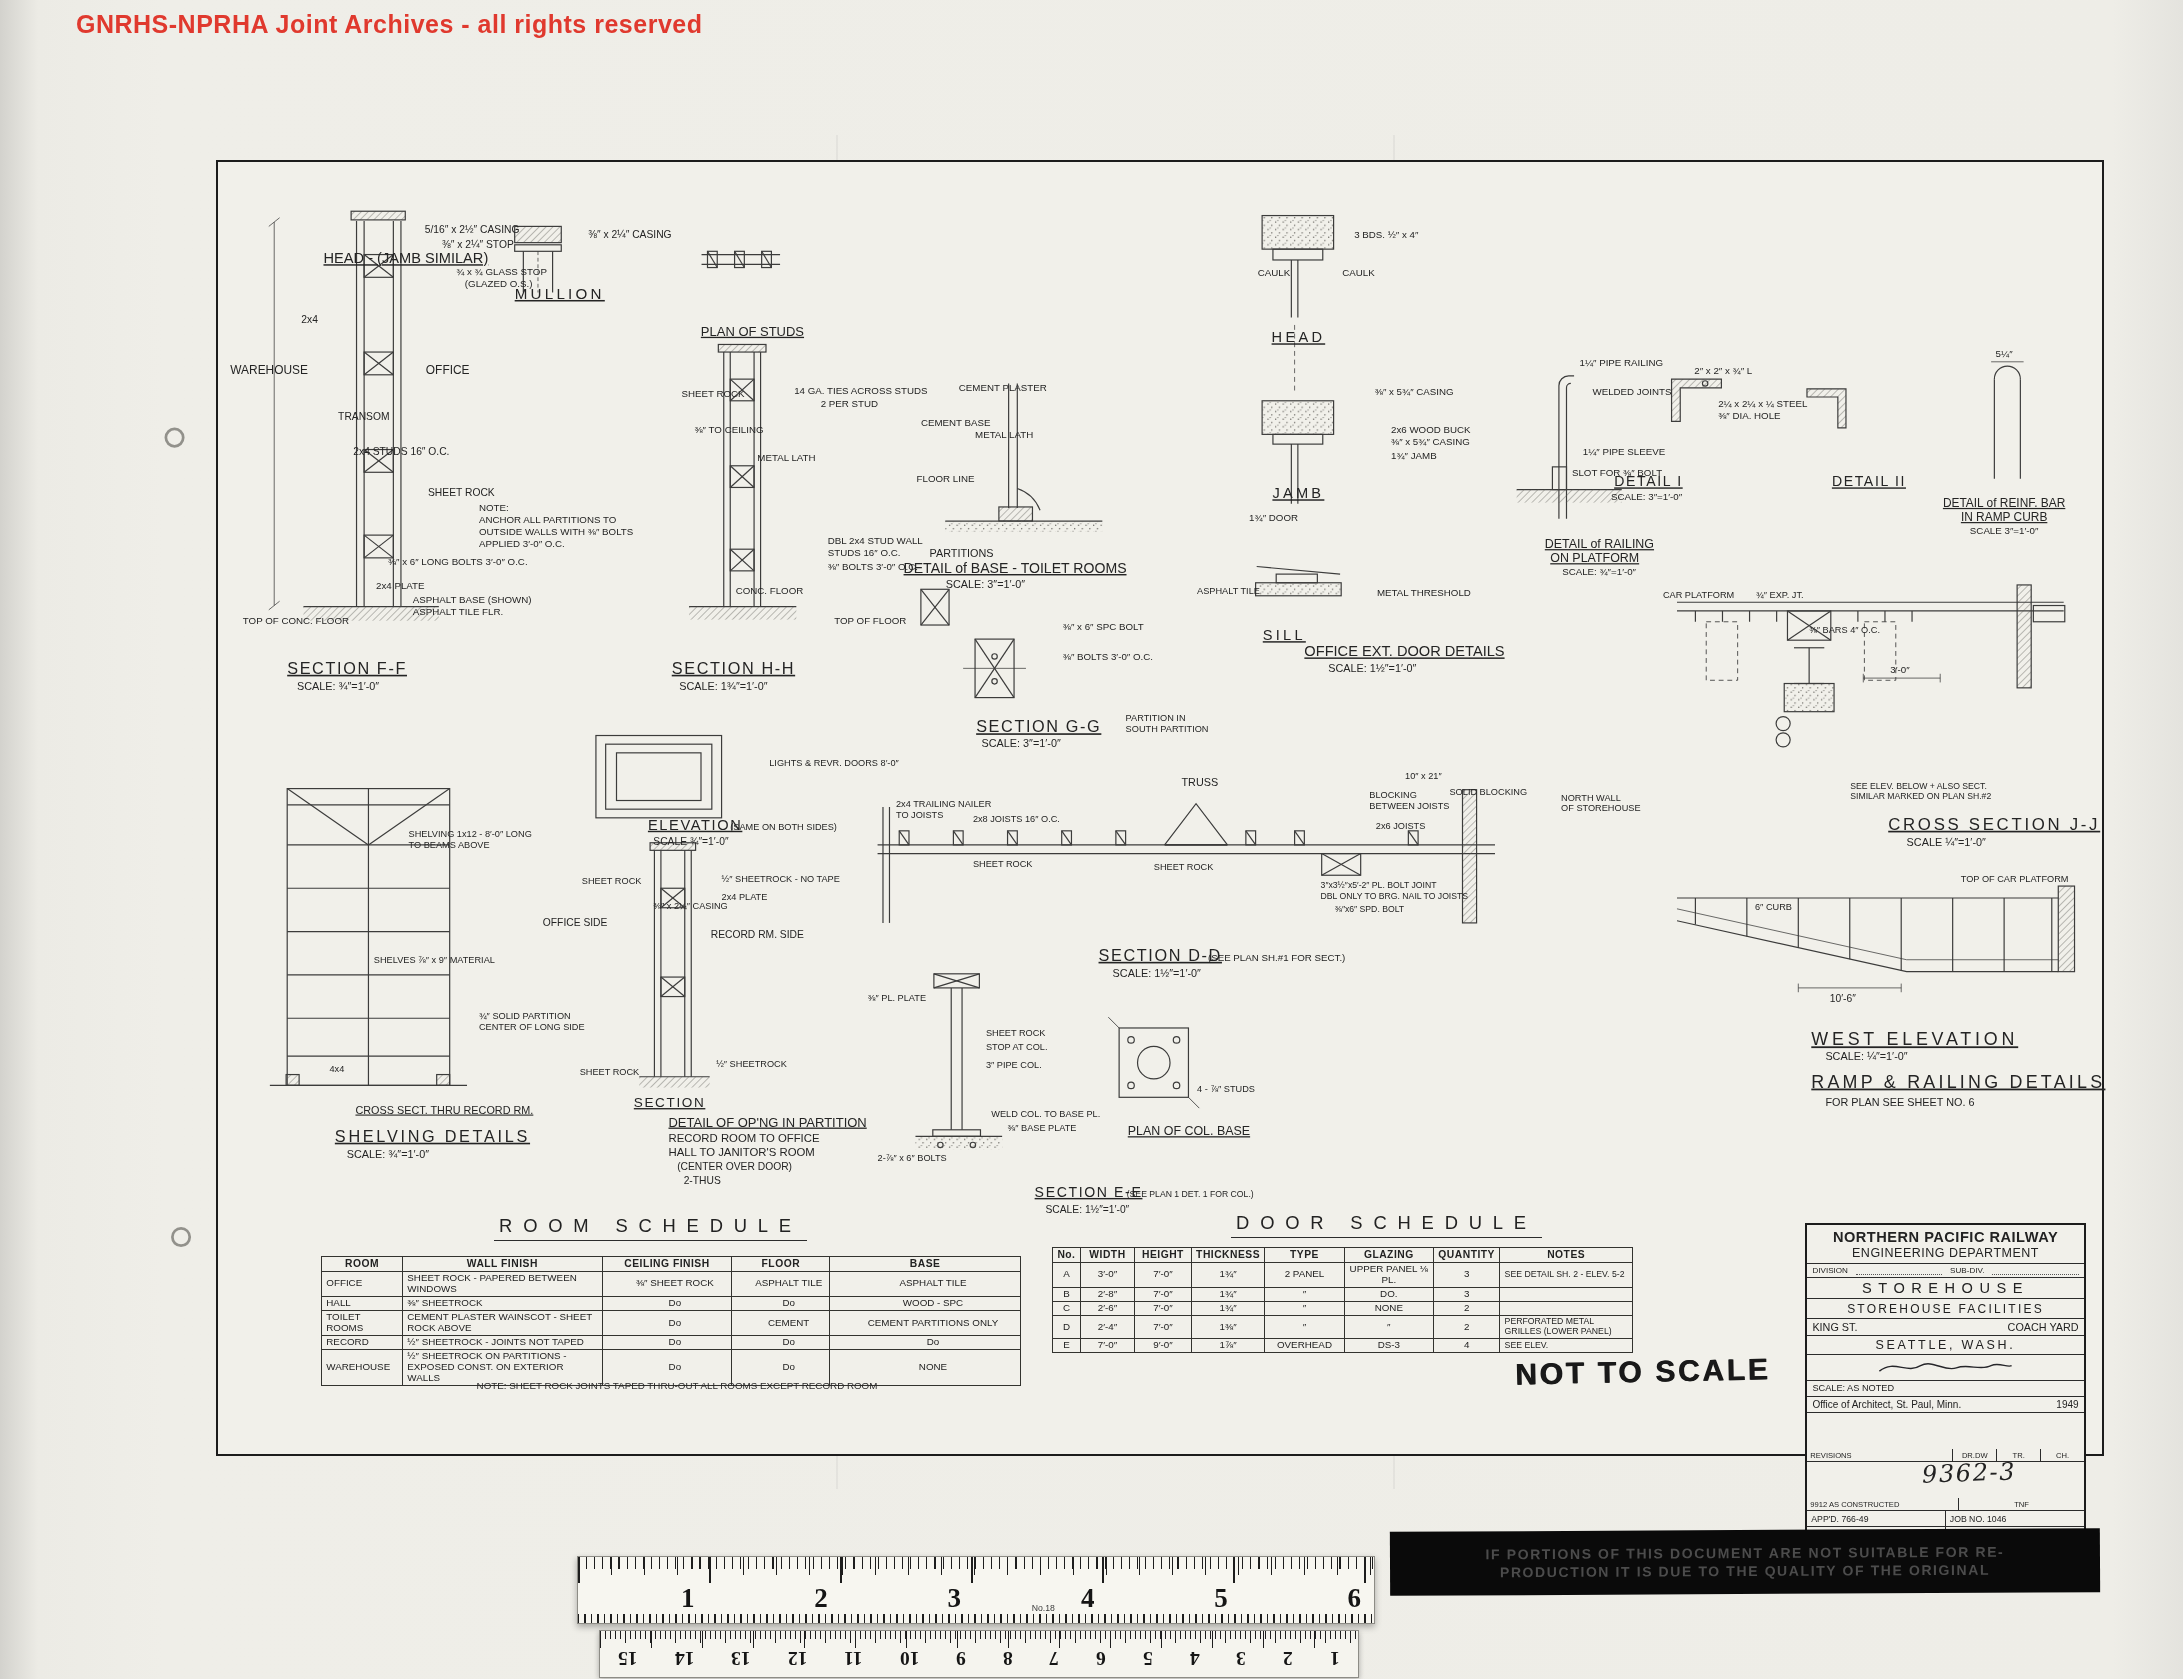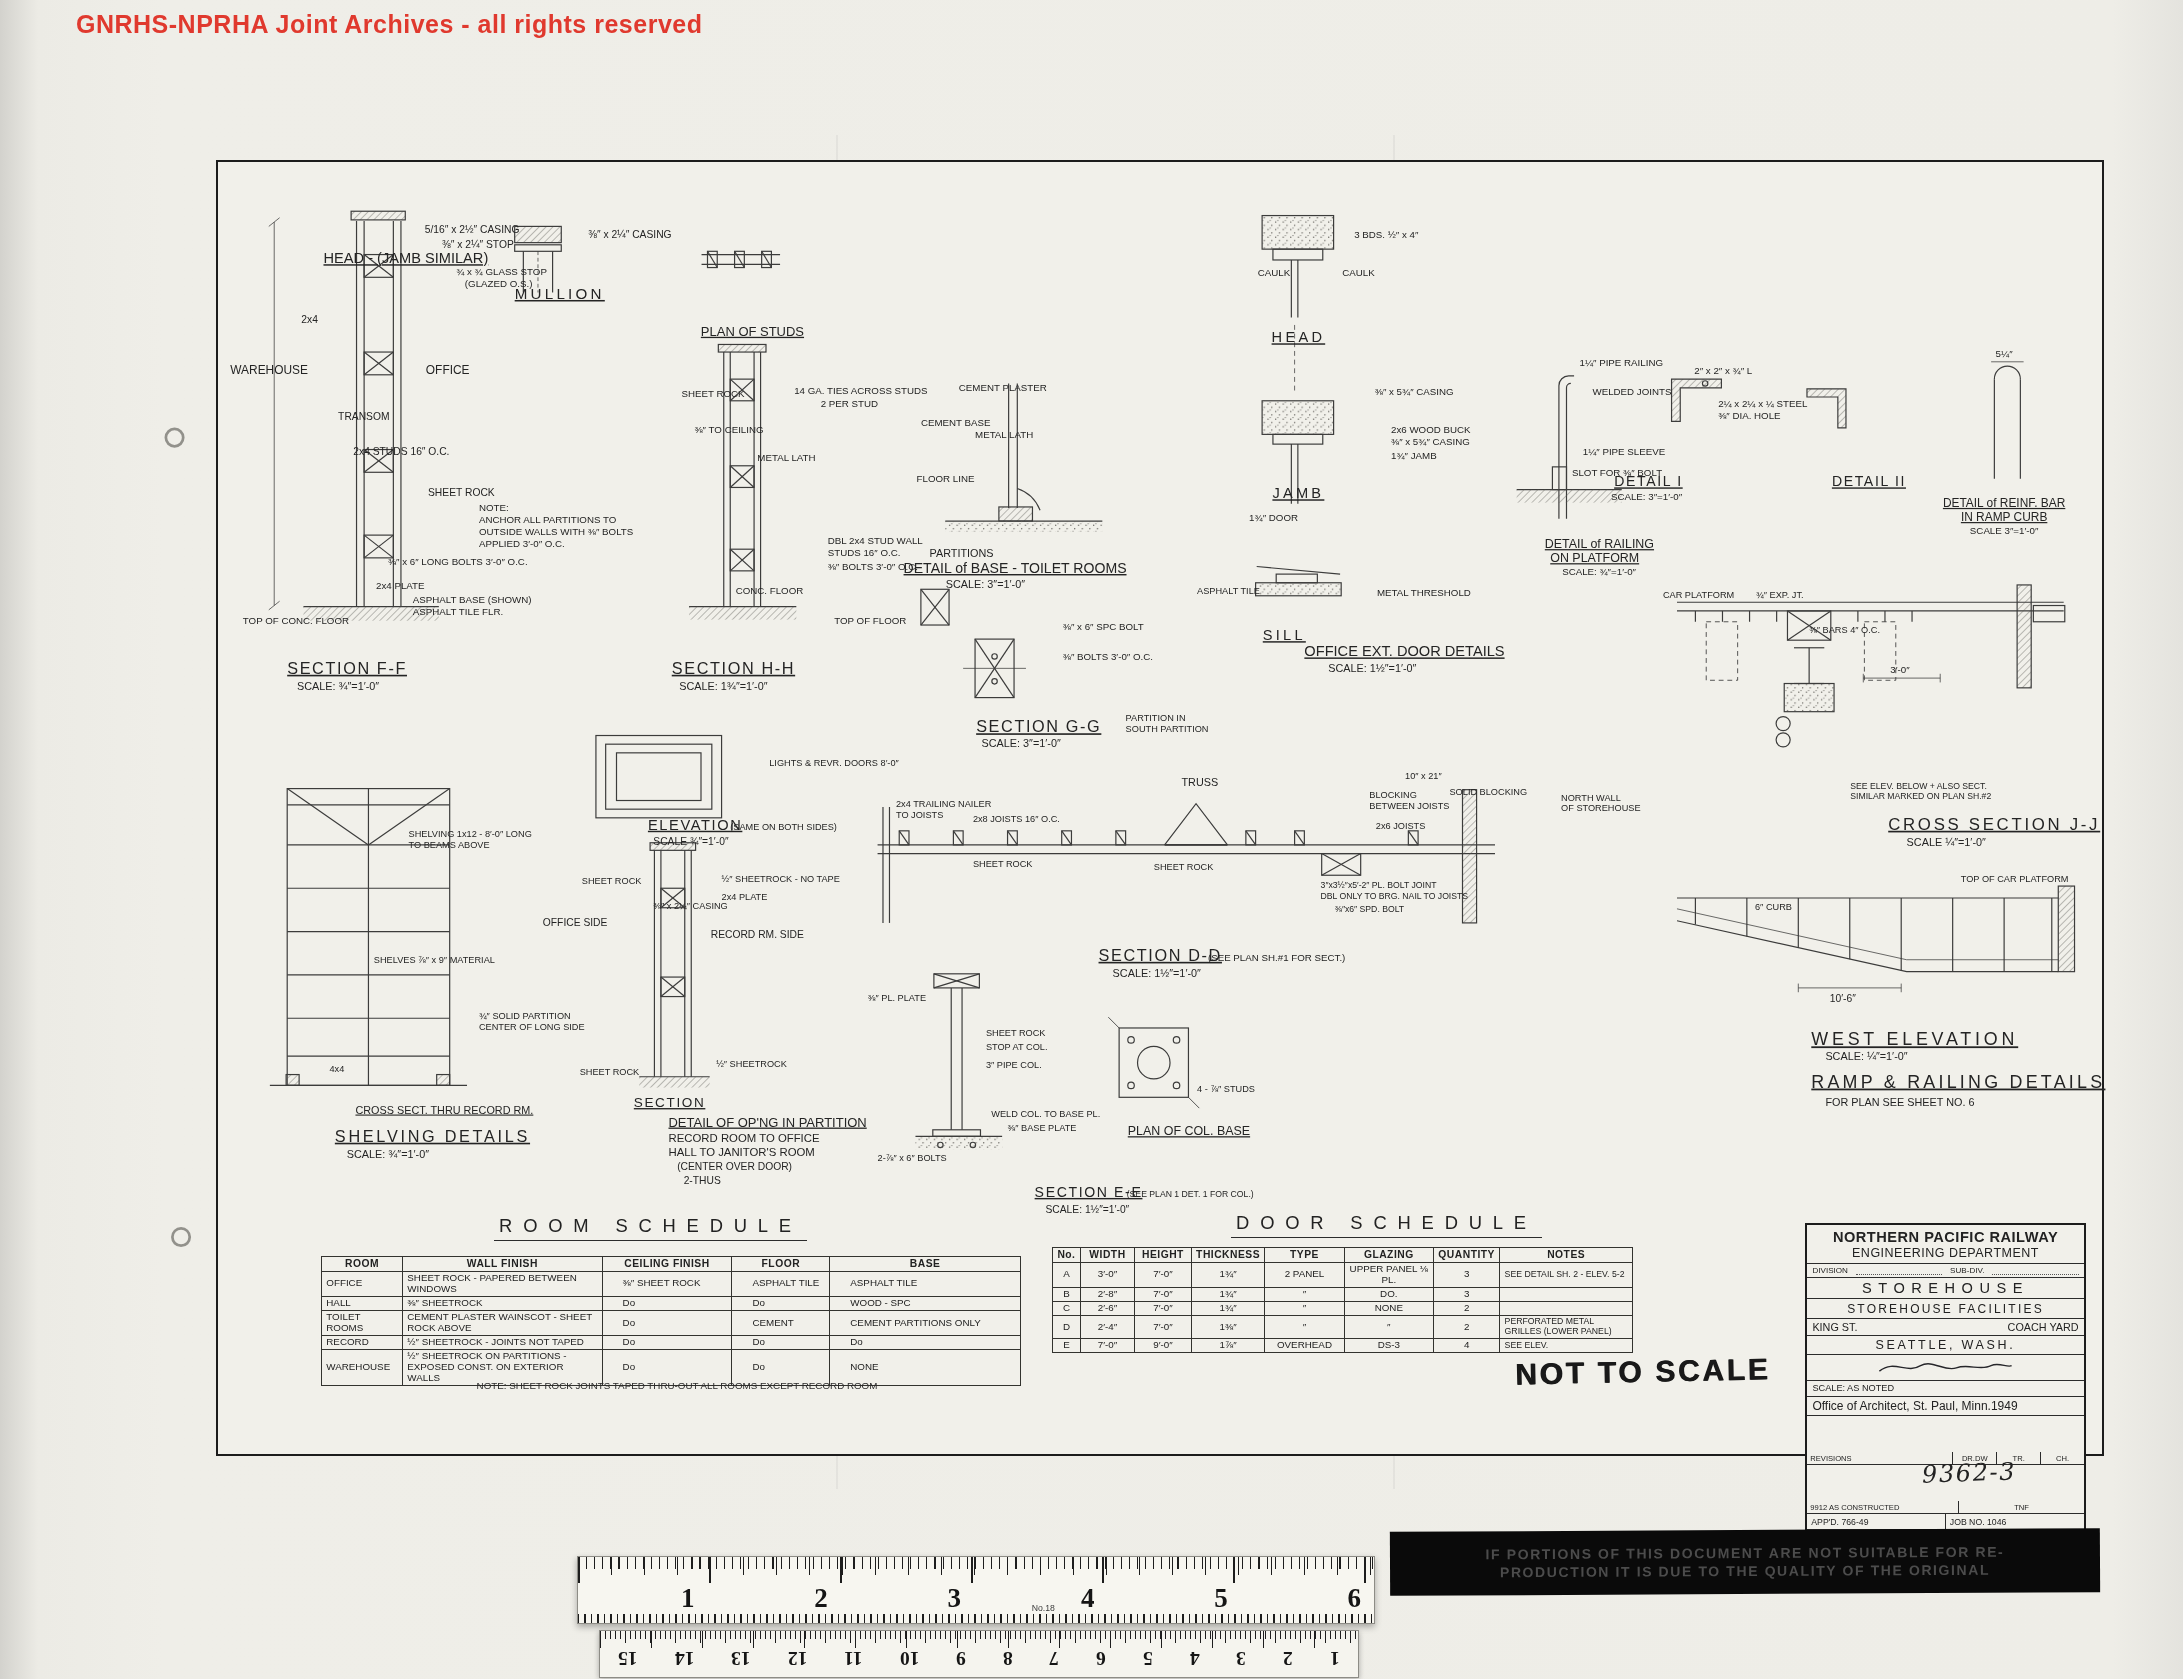--- a/index.html
+++ b/index.html
@@ -13,21 +13,21 @@
   
   .sched-title{position:absolute;text-align:center;font-size:18.4px;color:#222;}
   .sched-title span{display:inline-block;letter-spacing:10.8px;border-bottom:1.6px solid #2b2b2b;padding:0 5.4px 3.3px 5.4px;}
   .sched-title.room{left:450px;top:1215px;width:401px;}
   .sched-title.door{left:1197px;top:1212px;width:379px;}
   
   table.sched{position:absolute;border-collapse:collapse;color:#222;background:transparent;}
   table.sched td,table.sched th{border:1.1px solid #33332f;padding:1.1px 4.3px;line-height:1.12;}
   table.sched th{font-weight:bold;font-size:10.3px;letter-spacing:0.5px;}
   table.room-table{left:321px;top:1256px;width:700px;font-size:9.8px;}
-  table.room-table td:nth-child(n+3){padding-left:20px;}
+  table.room-table td:nth-child(n+3){text-align:center;padding-left:20px;}
   table.door-table{left:1052px;top:1247px;width:581px;font-size:9.8px;}
   table.door-table td{text-align:center;}
   table.door-table td:last-child{text-align:left;font-size:8.7px;}
   .sched-note{position:absolute;left:379px;top:1380px;width:596px;text-align:center;font-size:9.8px;color:#2a2a2a;}
   
   .nts{position:absolute;left:1515px;top:1355px;font-size:30px;font-weight:bold;letter-spacing:2.7px;color:#191919;
        transform:rotate(-1.2deg);text-shadow:0.8px 0 #191919;}
   
   .titleblock{position:absolute;left:1805px;top:1223px;width:277px;border:2.2px solid #1c1c1c;background:#f1f0ea;color:#222;}
   .titleblock .tb-co{border-bottom:1.1px solid #2b2b2b;text-align:center;padding:4.3px 3.3px 2.2px 3.3px;}
@@ -35,21 +35,21 @@
   .tb-co2{font-size:12.5px;letter-spacing:0.5px;margin-top:1.1px;}
   .tb-row{border-bottom:1.1px solid #2b2b2b;text-align:center;padding:2.2px 5.4px;}
   .tb-div{display:flex;align-items:flex-end;gap:8px;font-size:8.1px;}
   .tb-div .dots{flex:1;border-bottom:1.1px dotted #555;height:7.6px;}
   .tb-project{font-size:14.6px;letter-spacing:6.5px;}
   .tb-sub{font-size:12px;letter-spacing:2.2px;}
   .tb-loc{display:flex;justify-content:space-between;font-size:10.8px;}
   .tb-city{font-size:12.5px;letter-spacing:2.7px;}
   .tb-sign{padding:1.1px 5.4px;}
   .tb-scale{font-size:9.2px;text-align:left;}
-  .tb-office{display:flex;font-size:12px;}
+  .tb-office{display:flex;justify-content:space-between;font-size:10px;}
   .tb-rev{display:flex;border-bottom:1.1px solid #2b2b2b;font-size:7.6px;margin-top:36px;}
   .tb-rev .c1{flex:1.8;border-right:1.1px solid #2b2b2b;padding:1.6px 3.3px;text-align:left;}
   .tb-rev .c2{flex:0.5;border-right:1.1px solid #2b2b2b;padding:1.6px 2.2px;text-align:center;}
   .tb-rev .c2:last-child{border-right:none;}
   .tb-rev .c2w{flex:1.5;padding:1.6px 2.2px;text-align:center;}
   .tb-grid{display:grid;grid-template-columns:1fr 1fr;font-size:8.7px;}
   .tb-grid>span{border-right:1.1px solid #2b2b2b;border-bottom:1.1px solid #2b2b2b;padding:2.2px 4.3px;}
   .tb-grid>span:nth-child(2n){border-right:none;}
   .tb-grid>span:nth-child(n+3){border-bottom:none;}
   .sheetno{position:absolute;left:1922px;top:1459px;font-family:"DejaVu Serif",serif;font-style:italic;

